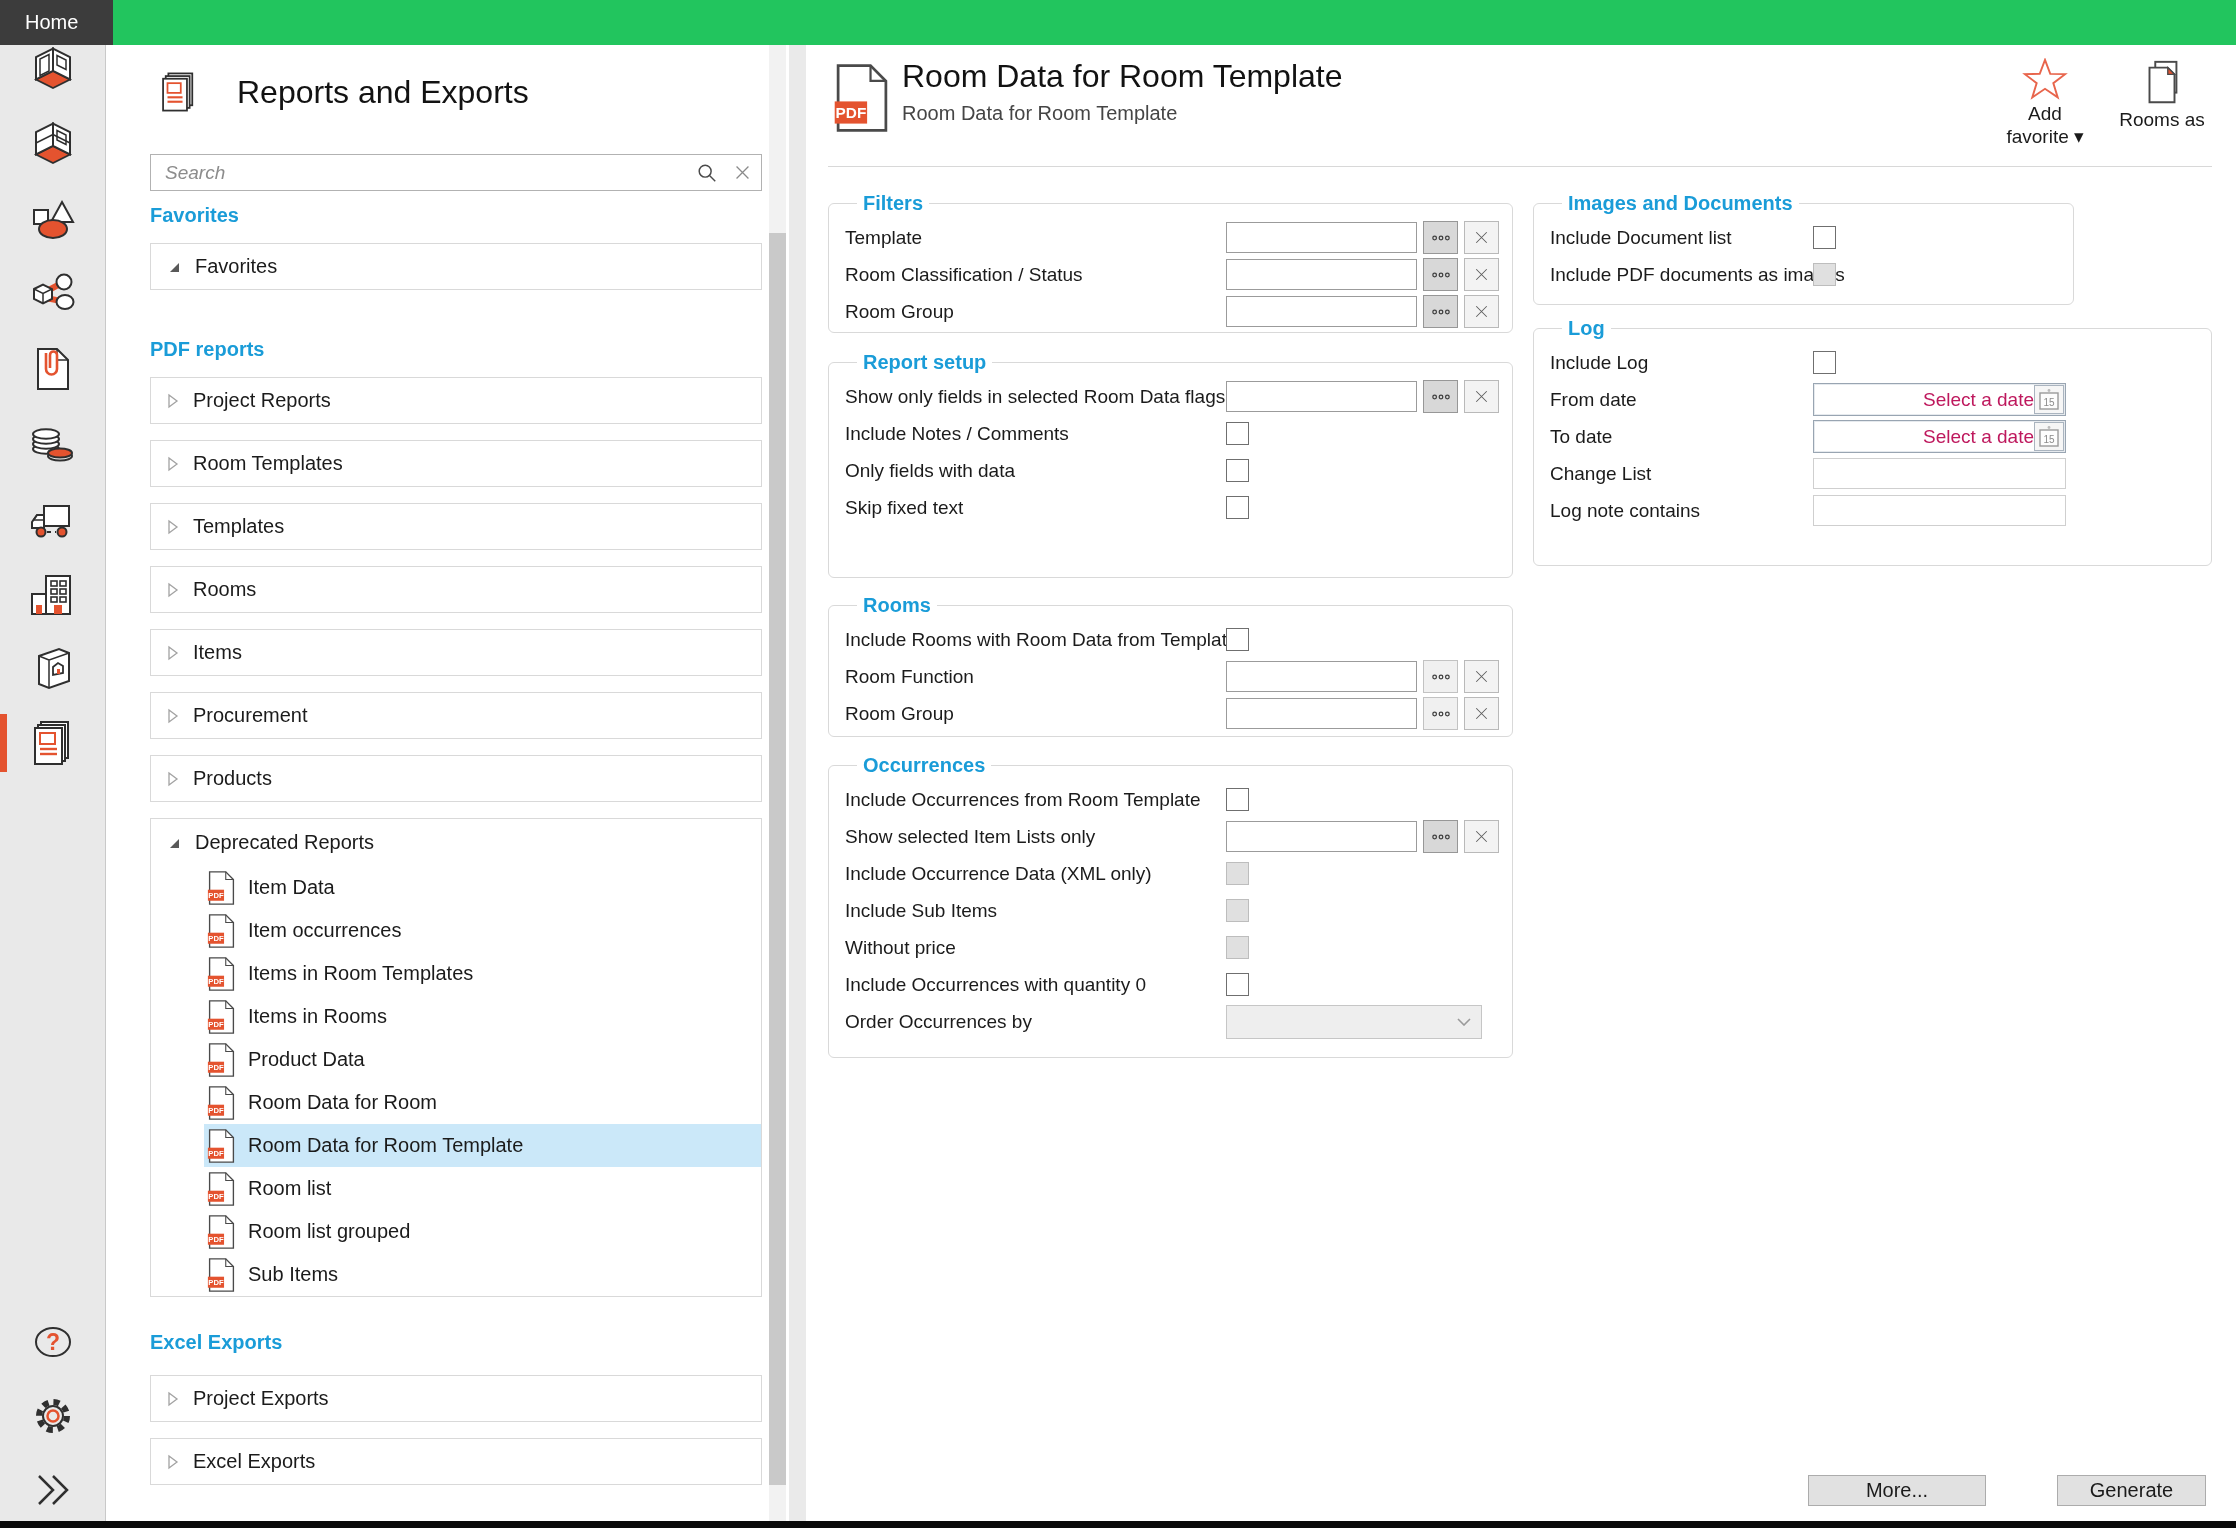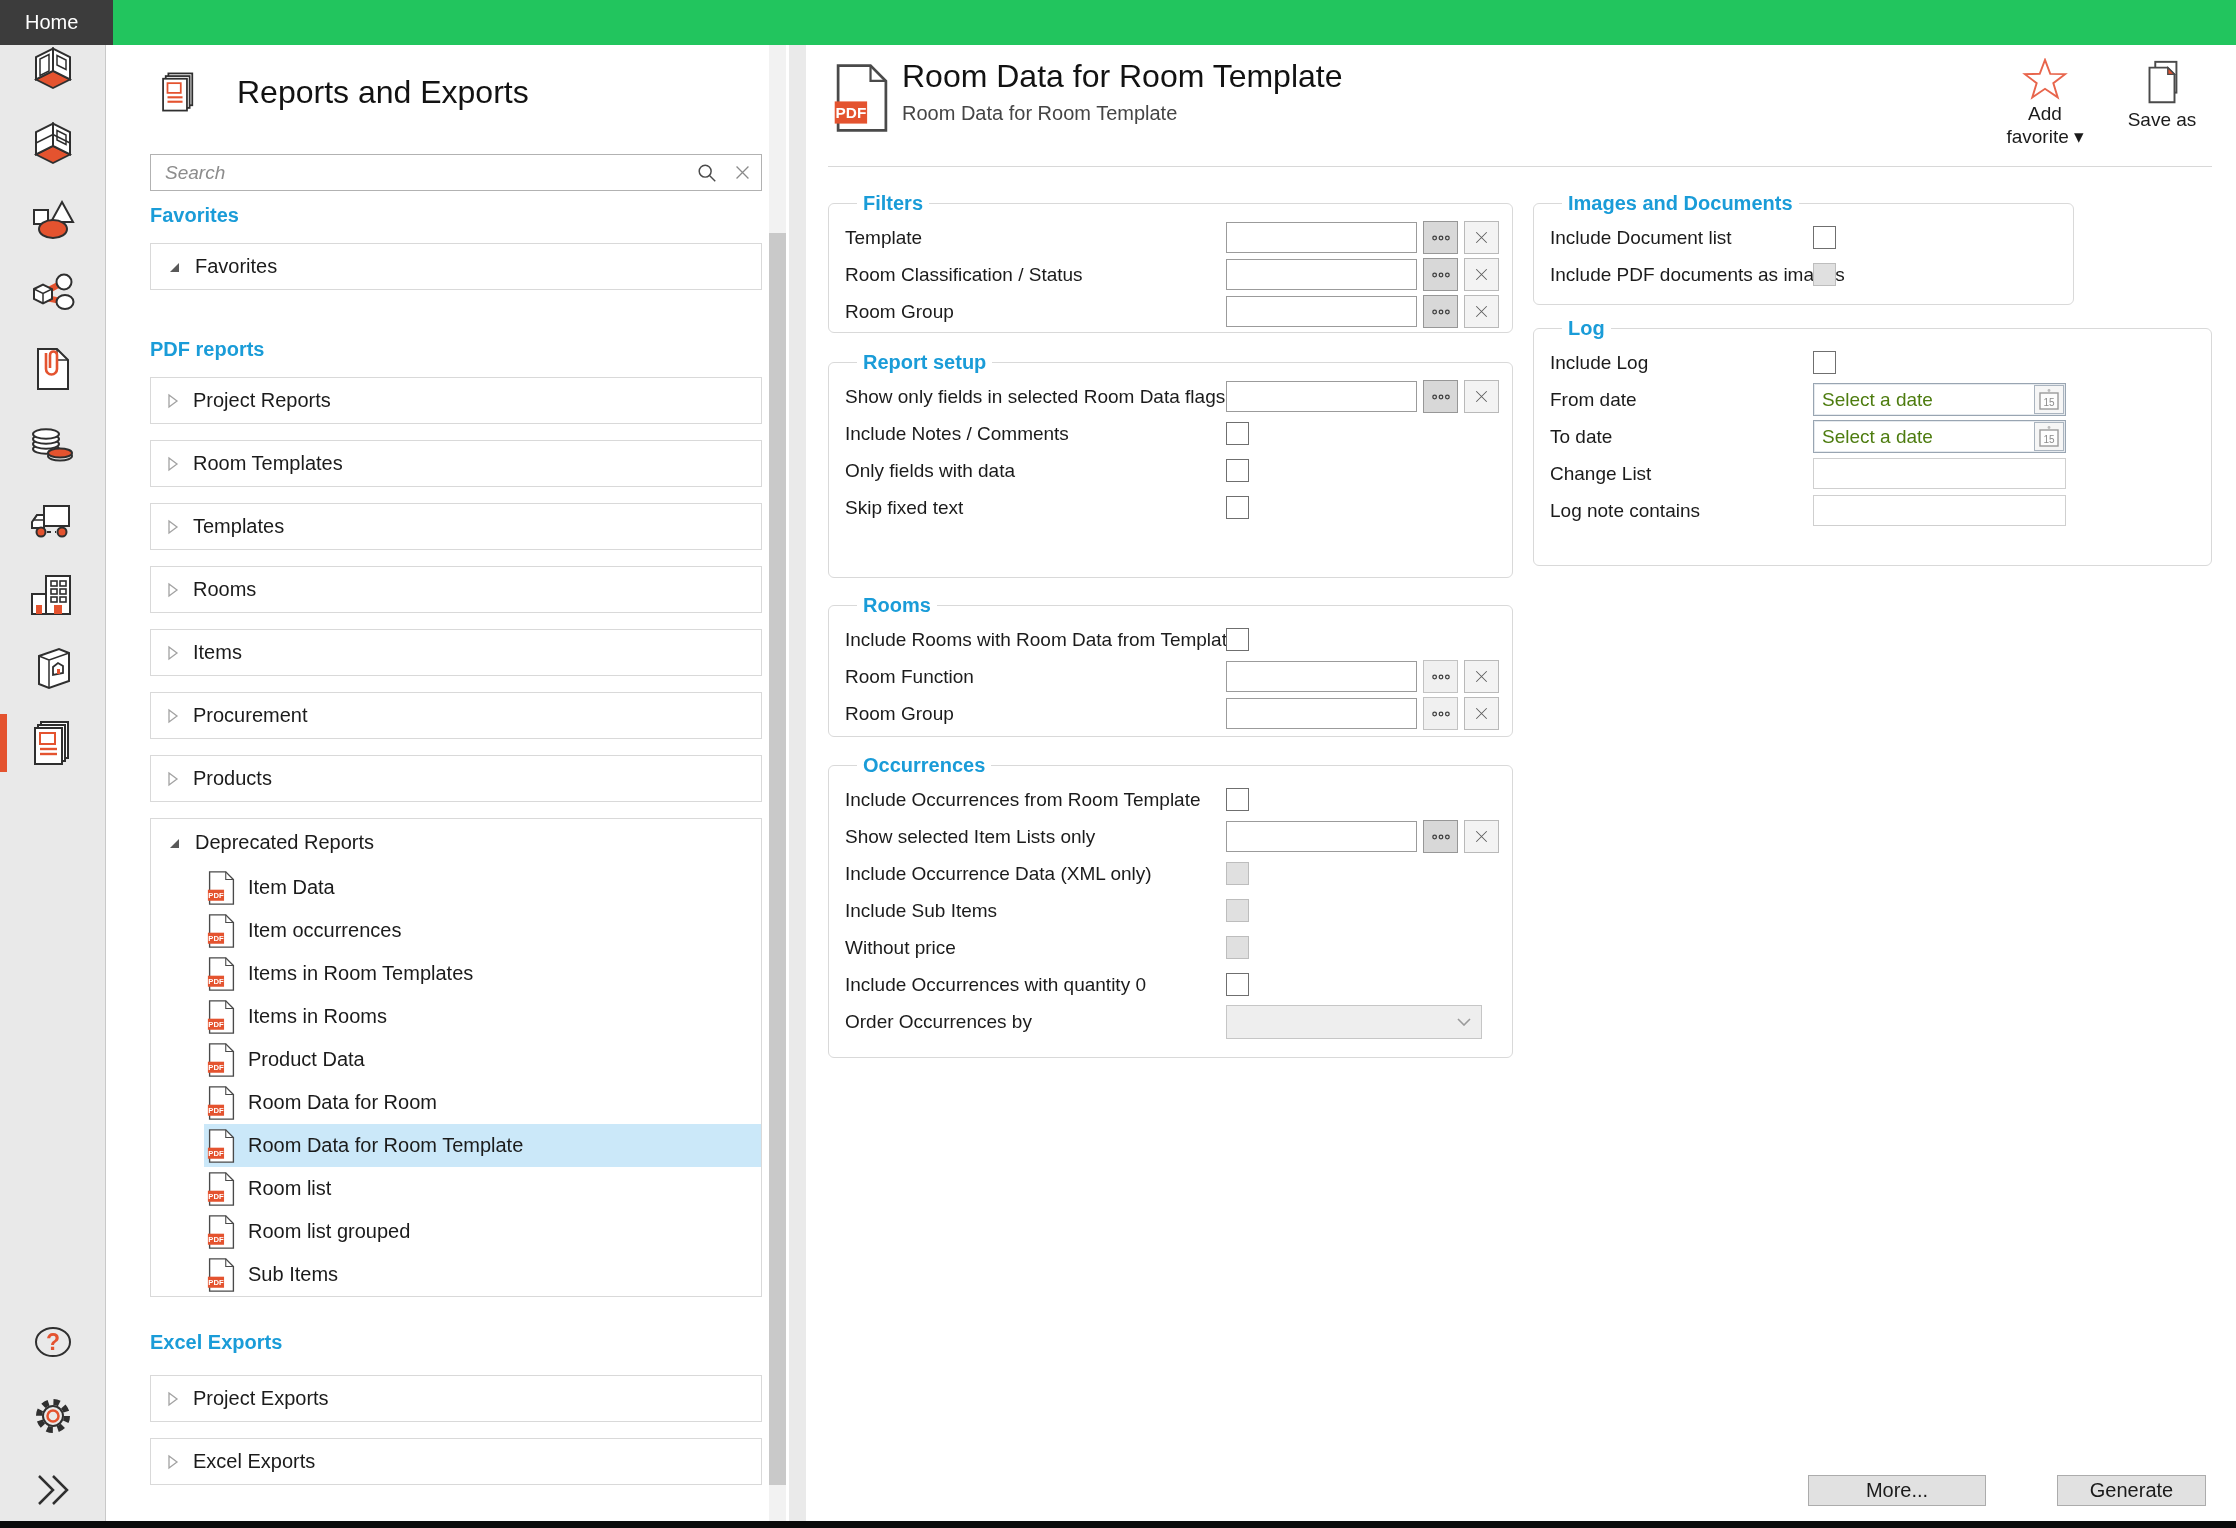--- a/index.html
+++ b/index.html
@@ -63,21 +63,21 @@
   .xbtn{background:#f3f3f3;border:1px solid #b9b9b9;}
   .dots-i{width:20px;height:8px;}
   .x-i{width:15px;height:15px;}
   .cb{width:23px;height:23px;border:1px solid #6f6f6f;background:#fff;box-sizing:border-box;flex:none;}
   .cb.dis{background:#e0e0e0;border-color:#bdbdbd;}
   .dd{width:256px;height:34px;border:1px solid #c6c6c6;background:#eeeeee;display:flex;align-items:center;
       justify-content:flex-end;padding-right:10px;box-sizing:border-box;}
   .chev-i{width:14px;height:8px;}
   .dp{width:253px;height:33px;border:1px solid #99a5b2;background:#fff;box-sizing:border-box;display:flex;
       align-items:center;box-shadow:inset 0 0 0 1px #e6eaee;}
-  .dp .ph{flex:1;font-size:19px;color:#4d7c0f;padding-left:8px;white-space:nowrap;overflow:hidden;}
+  .dp .ph{flex:1;font-size:19px;color:#be185d;padding-left:8px;white-space:nowrap;overflow:hidden;text-align:right;}
   .dp .calbtn{width:30px;height:29px;margin-right:1px;display:flex;align-items:center;justify-content:center;
               border:1px solid #aab4bf;background:#f6f6f6;box-sizing:border-box;}
   .cal-i{width:24px;height:24px;}
   .sinput{width:253px;height:31px;border:1px solid #cfcfcf;background:#fff;box-sizing:border-box;outline:none;
           font-family:"Liberation Sans",sans-serif;font-size:18px;padding:0 6px;}
 
   
   .btn{position:absolute;height:31px;background:#e1e1e1;border:1px solid #acacac;font-size:20px;color:#1b1b1b;
        display:flex;align-items:center;justify-content:center;box-sizing:border-box;cursor:default;}
 </style>
@@ -474,21 +474,21 @@
     <span><span>Add favorite</span> <span>▾</span></span>
   </div>
   <div class="abs action" style="left:2112px;top:58px;width:100px">
     <span style="width:50px;height:50px" data-icon="saveas">
         <svg viewBox="0 0 52 52">
           <rect x="19" y="4" width="22" height="32" fill="#fff" stroke="#4a4a4a" stroke-width="2"></rect>
           <path d="M13,10 H32 L39,17 V46 H13 Z" fill="#fff" stroke="#4a4a4a" stroke-width="2"></path>
           <polygon points="32,10 39,17 32,17" fill="#e4532f" stroke="#4a4a4a" stroke-width="1.4"></polygon>
         </svg>
       </span>
-    <span>Save as</span>
+    <span>Rooms as</span>
   </div>
 
   <div class="abs hsep"></div>
 
   <fieldset class="fs fs-l" style="left:828px;top:192px;width:685px;height:141px">
     <legend class="fs-leg">Filters</legend>
     <div class="frow">
       <span class="lbl">Template</span>
       <span class="ctrls">
         <input class="txt" style="">

